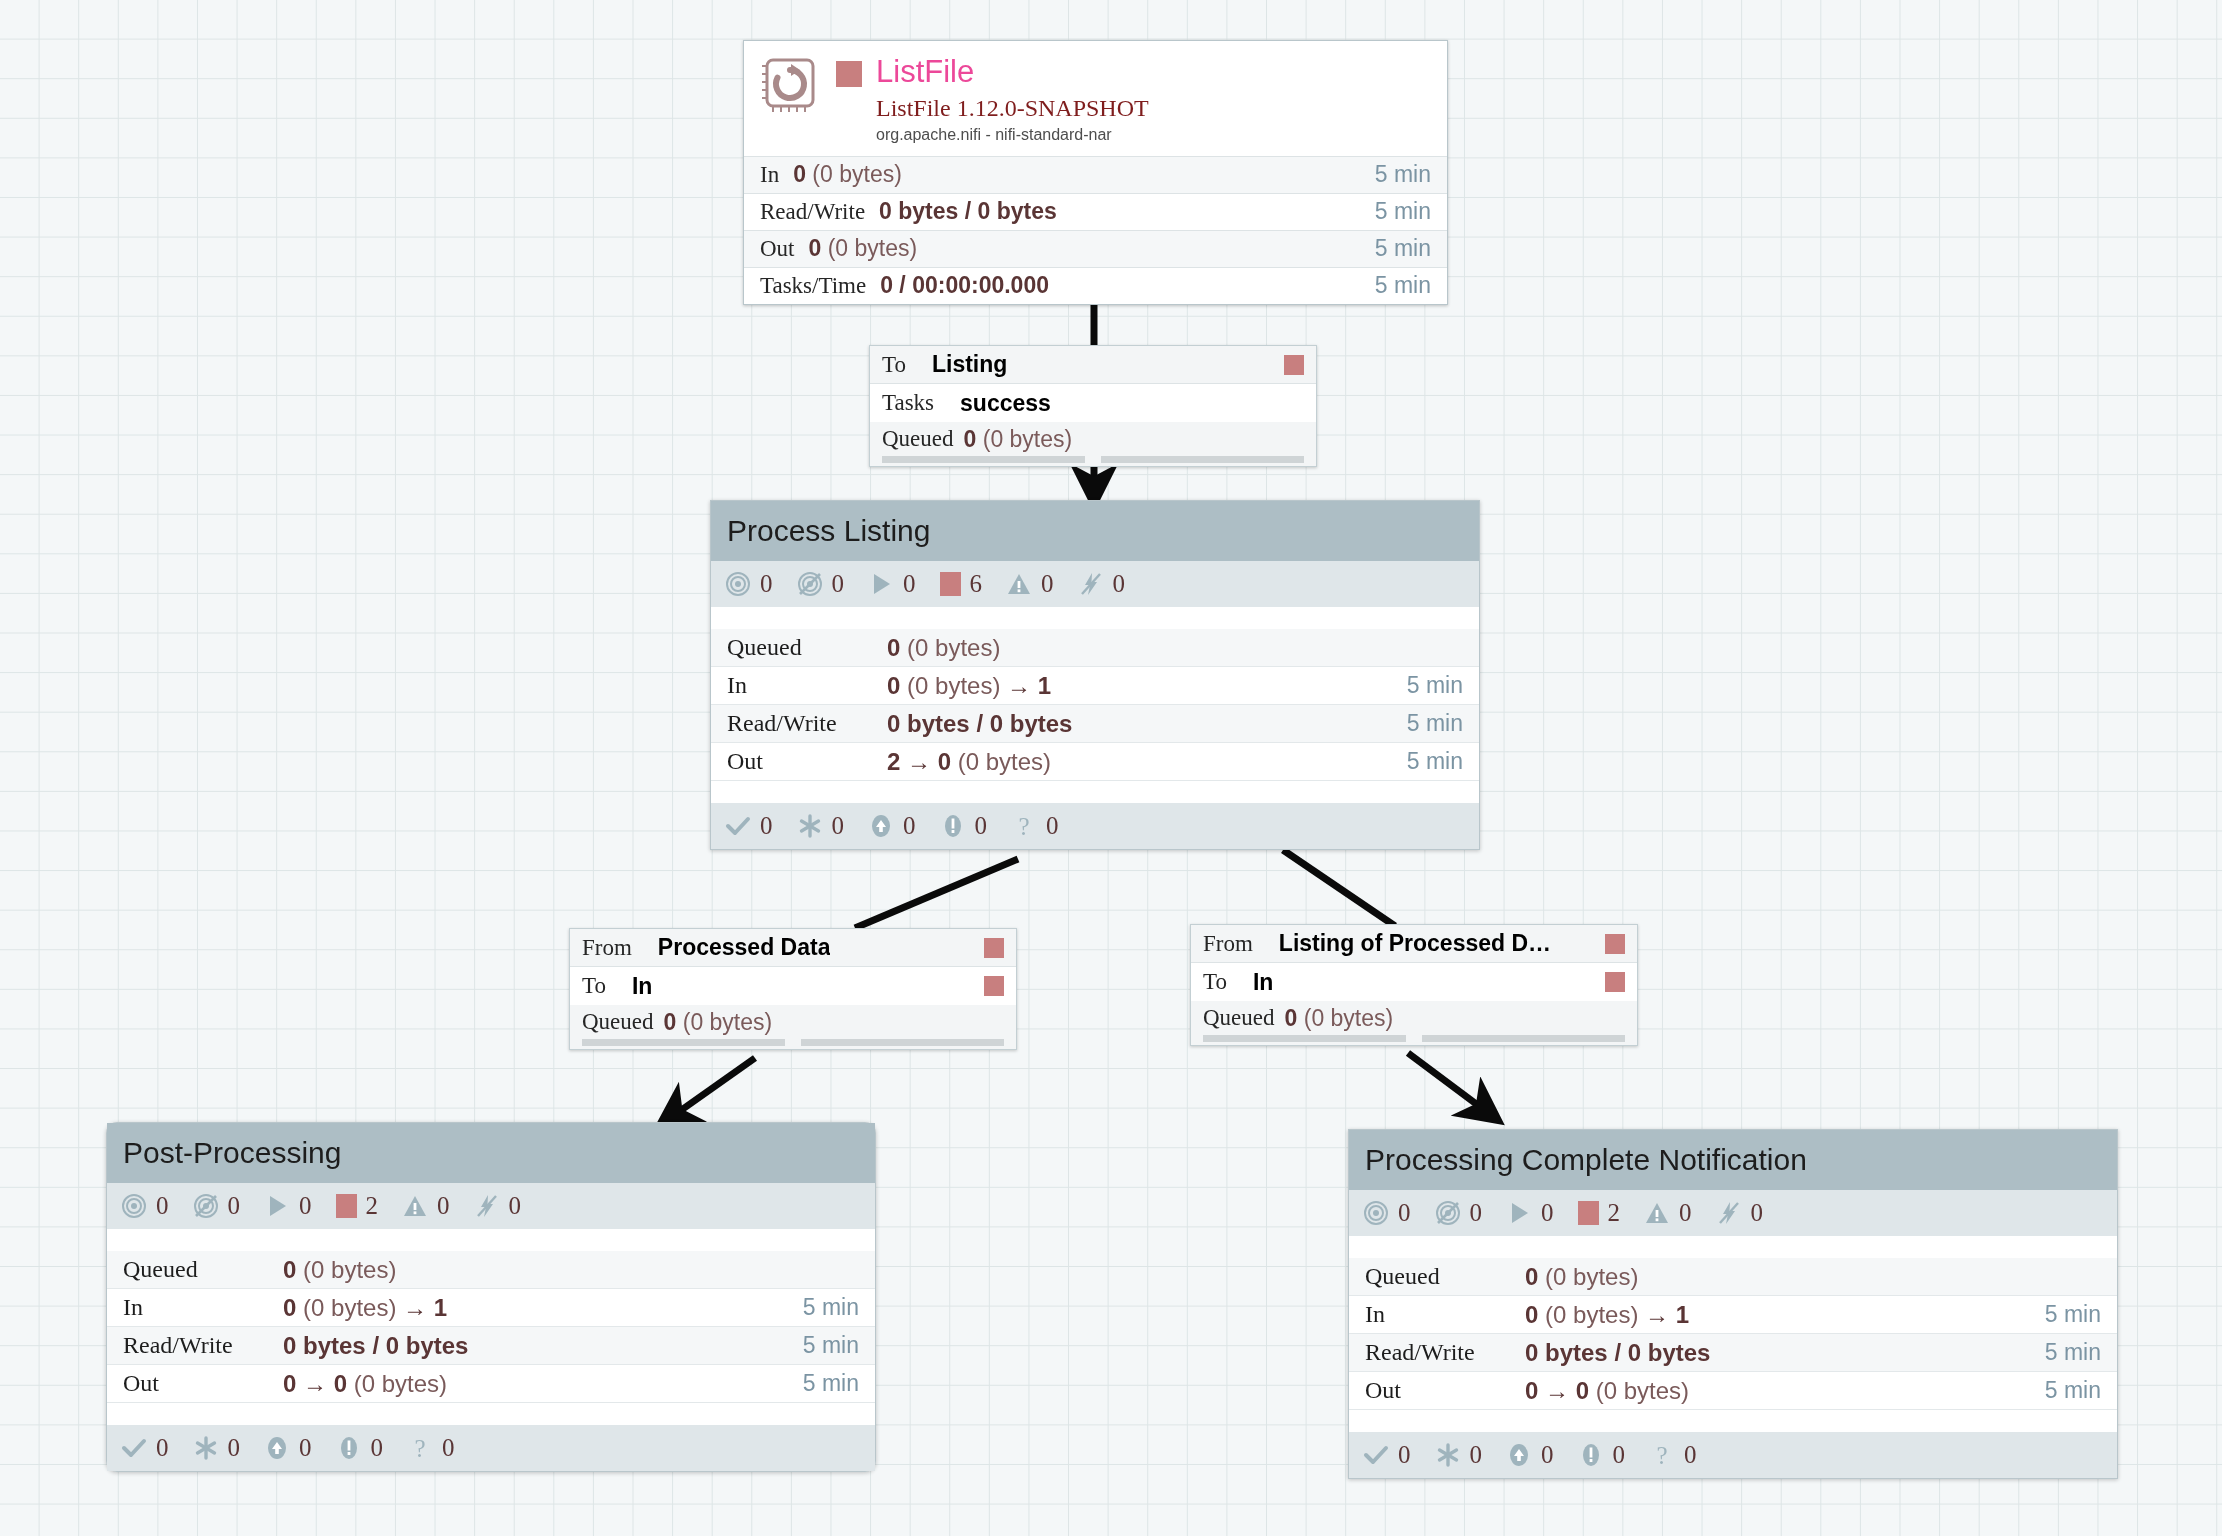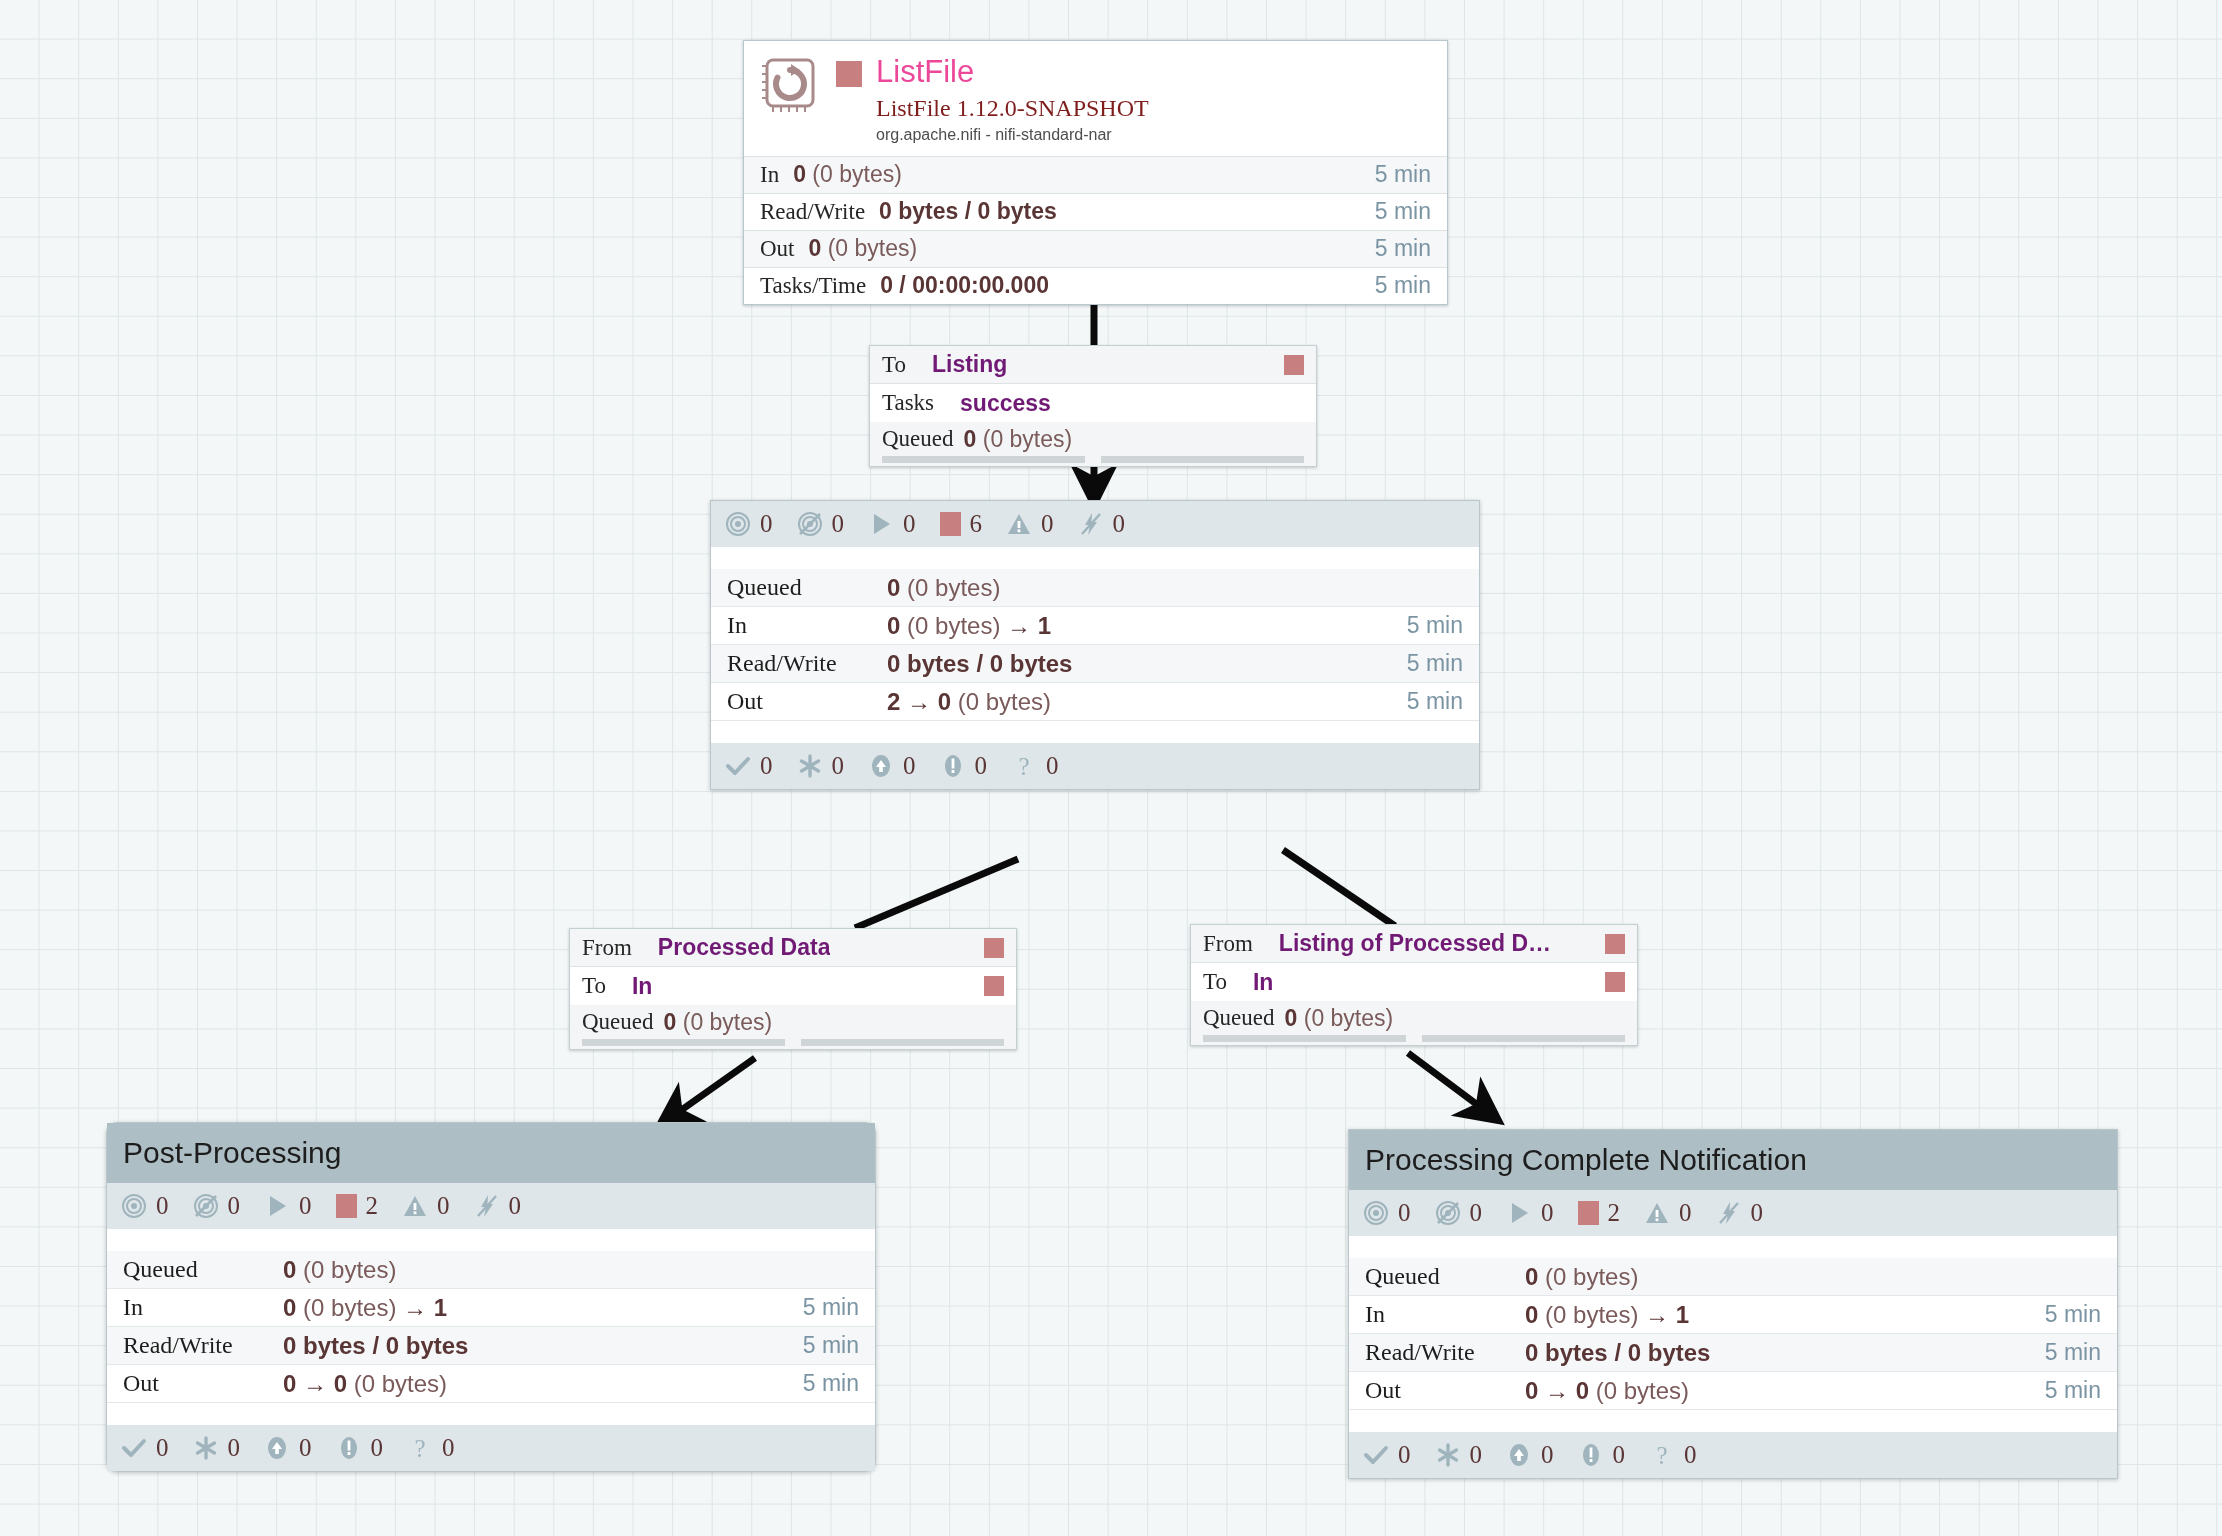--- a/index.html
+++ b/index.html
@@ -54,21 +54,21 @@
   }
   .conn-row{
     display:flex;align-items:center;height:38px;
     padding:0 12px;font-size:23px;box-sizing:border-box;
     border-bottom:1px solid #dde3e5;
     gap:16px;
   }
   .conn-row.shade{background:#f3f5f6;}
   .conn-row:last-child{border-bottom:none;}
   .conn-row .ck{color:#262626;font-family:"Liberation Serif",serif;}
-  .conn-row .cv{color:#701a75;font-weight:bold;margin-left:10px;font-family:"Liberation Sans",sans-serif;
+  .conn-row .cv{color:#000000;font-weight:bold;margin-left:10px;font-family:"Liberation Sans",sans-serif;
                 overflow:hidden;text-overflow:ellipsis;white-space:nowrap;}
   .conn-row .csq{width:20px;height:20px;background:#c87f7f;margin-left:auto;flex:0 0 20px;}
   .conn-q{position:relative;height:44px;background:#f3f5f6;padding:0 12px;box-sizing:border-box;
           display:flex;align-items:flex-start;padding-top:4px;}
   .conn-q .ck{color:#262626;font-family:"Liberation Serif",serif;font-size:23px;}
   .conn-q .cv{color:#5a3535;font-size:23px;margin-left:10px;font-family:"Liberation Sans",sans-serif;}
   .conn-q .cv b{font-weight:bold;}
   .conn-q .cv .muted{color:#7a5a5a;}
   .bar{position:absolute;bottom:3px;height:7px;background:#cfd4d6;}
   .bar.left{left:12px;width:calc(50% - 20px);}
@@ -204,20 +204,23 @@
     <div class="conn-q">
       <span class="ck">Queued</span>
       <span class="cv"><b>0</b>
         <span class="muted">(0 bytes)</span></span>
       <span class="bar left"></span>
       <span class="bar right"></span>
     </div>
   </div>
 
   <div class="pg" style="left:710px;top:500px;width:770px;">
+    <div class="pg-head">
+      <span class="pg-title">Process Listing</span>
+    </div>
     <div class="pg-stats">
         <span class="sitem">
           <span class="ico">
             <svg width="26" height="26" viewBox="0 0 26 26">
               <circle cx="13" cy="13" r="11" fill="none" stroke="#9fb4bd" stroke-width="2"></circle>
               <circle cx="13" cy="13" r="7" fill="none" stroke="#9fb4bd" stroke-width="2"></circle>
               <circle cx="13" cy="13" r="3" fill="#9fb4bd"></circle>
             </svg>
           </span>
           <span class="num">0</span>

